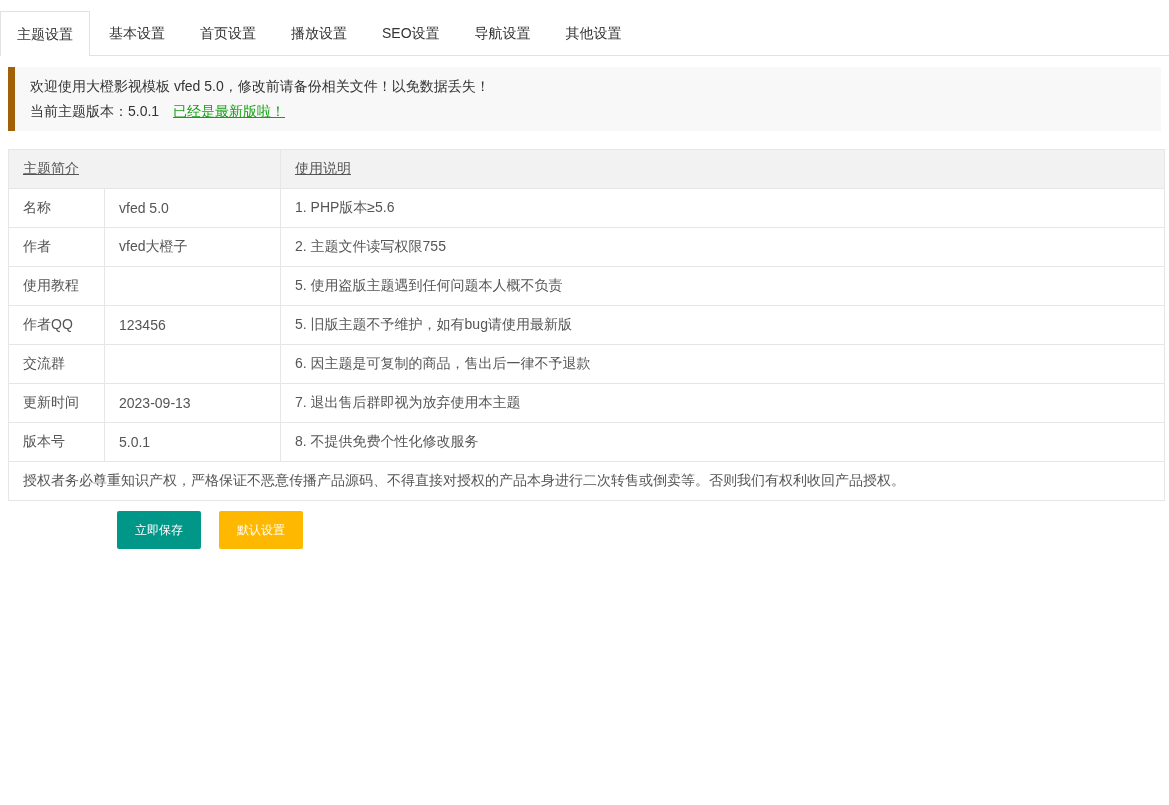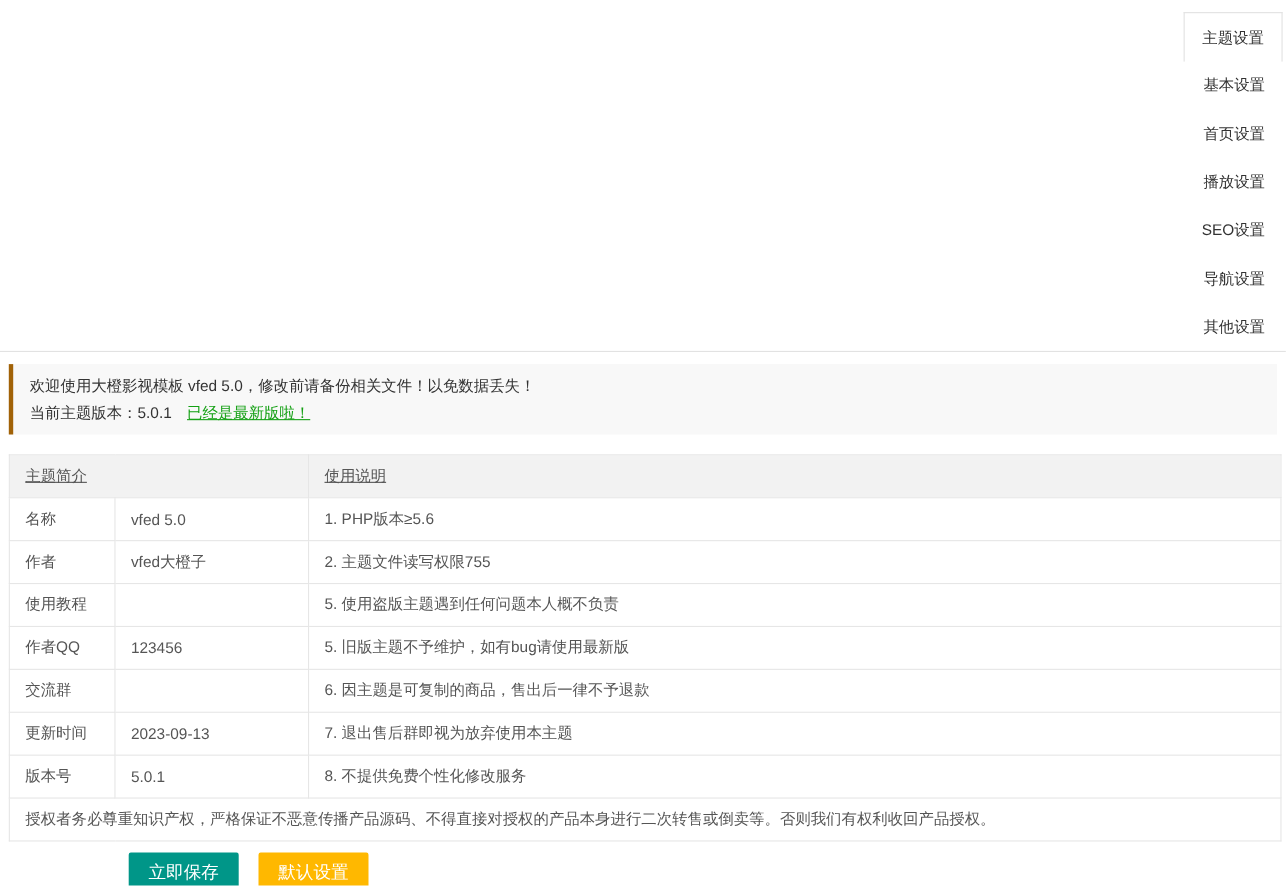--- a/index.html
+++ b/index.html
@@ -12,21 +12,20 @@
     overflow: hidden;
   }
 
   
   .tabbar {
     display: flex;
     align-items: flex-end;
     margin-top: 11px;
     border-bottom: 1px solid #e2e2e2;
     white-space: nowrap;
-    flex-direction: column;
   }
   .tab {
     height: 44px;
     line-height: 44px;
     padding: 0 16px;
     margin-right: 3px;
     cursor: pointer;
     color: #333;
     background: transparent;
   }
@@ -37,21 +36,21 @@
     margin-bottom: -1px;
     height: 45px;
     position: relative;
     z-index: 1;
   }
 
   
   .notice {
     margin: 11px 8px 18px 8px;
     background: #f8f8f8;
-    border-left: 4px solid #a16207;
+    border-left: 7px solid #a16207;
     padding: 7px 15px;
     line-height: 25px;
     color: #333;
   }
   .notice .green {
     color: #14a014;
     margin-left: 10px;
     text-decoration: underline;
   }
 
@@ -82,21 +81,21 @@
   
   .actions { margin: 10px 0 0 117px; }
   .btn {
     display: inline-block;
     height: 38px;
     line-height: 38px;
     padding: 0 18px;
     border: none;
     border-radius: 2px;
     color: #fff;
-    font-size: 16px;
+    font-size: 12px;
     font-family: inherit;
     cursor: pointer;
     vertical-align: middle;
   }
   .btn-save { background: #009688; margin-right: 14px; }
   .btn-default { background: #ffb800; }
 </style>
 </head>
 <body>
 

